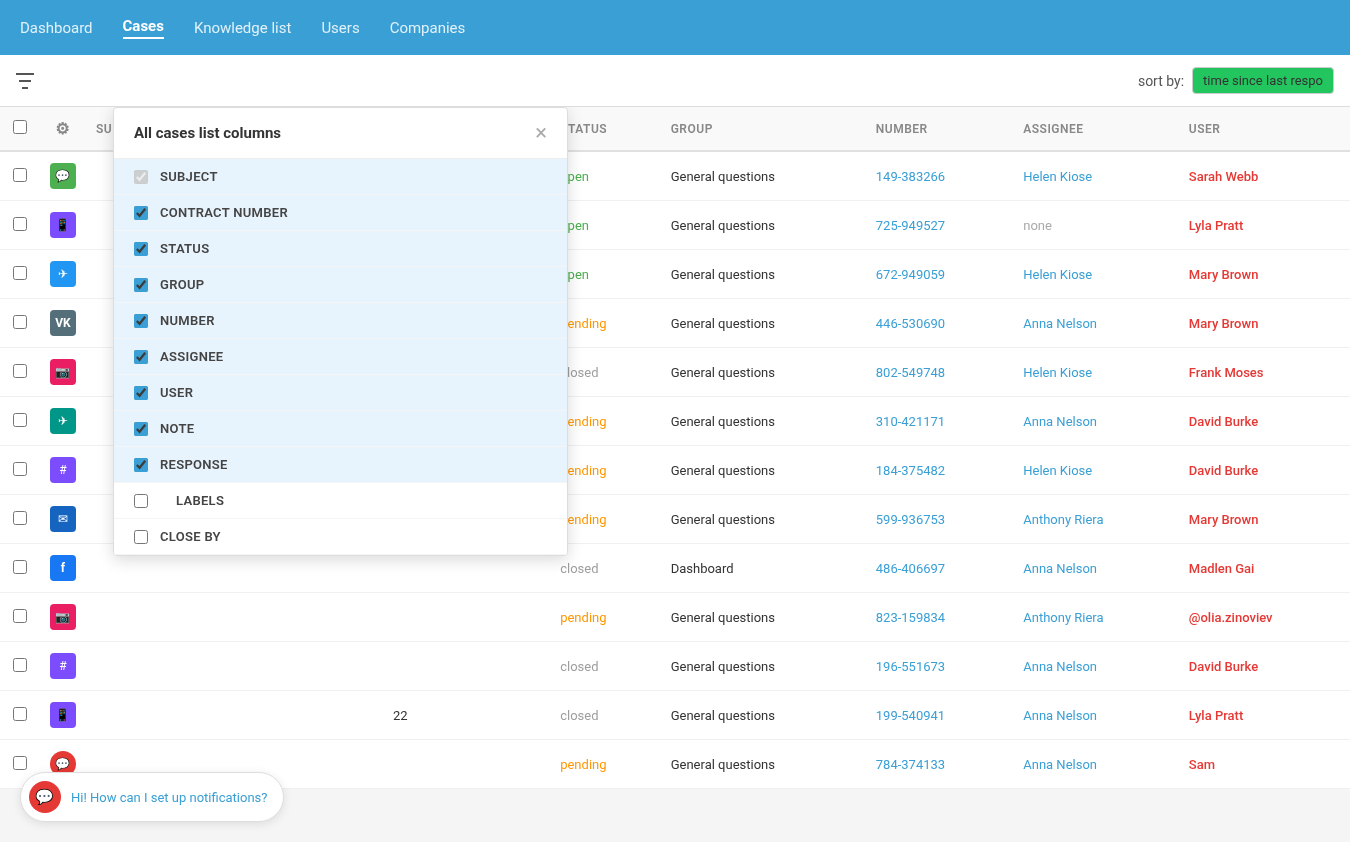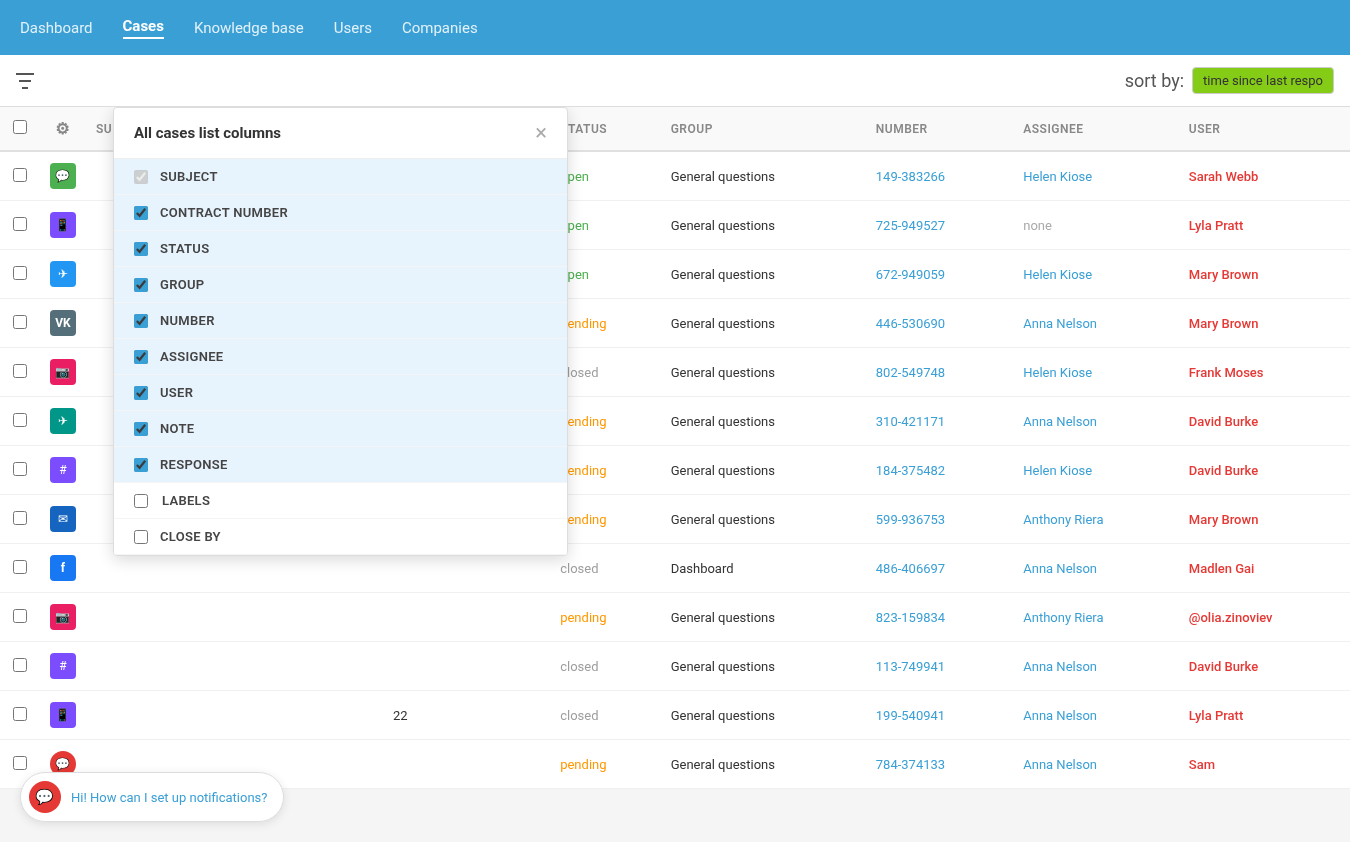--- a/index.html
+++ b/index.html
@@ -40,34 +40,34 @@
       height: 14px;
       cursor: pointer;
     }
   </style>
 </head>
 <body>
 
 <nav style="background:#3a9fd5; height:55px; display:flex; align-items:center; padding:0 20px; gap:30px;">
   <a style="color:rgba(255,255,255,0.85);font-size:15px;cursor:pointer;text-decoration:none;">Dashboard</a>
   <a style="color:#fff;font-size:15px;cursor:pointer;font-weight:bold;border-bottom:2px solid #fff;padding-bottom:2px;text-decoration:none;">Cases</a>
-  <a style="color:rgba(255,255,255,0.85);font-size:15px;cursor:pointer;text-decoration:none;">Knowledge base</a>
+  <a style="color:rgba(255,255,255,0.85);font-size:15px;cursor:pointer;text-decoration:none;">Knowledge list</a>
   <a style="color:rgba(255,255,255,0.85);font-size:15px;cursor:pointer;text-decoration:none;">Users</a>
   <a style="color:rgba(255,255,255,0.85);font-size:15px;cursor:pointer;text-decoration:none;">Companies</a>
 </nav>
 
 <div style="background:#fff;border-bottom:1px solid #ddd;height:52px;display:flex;align-items:center;padding:0 16px;gap:10px;">
   <button style="background:none;border:none;cursor:pointer;color:#555;font-size:18px;display:flex;align-items:center;">
     <svg width="18" height="16" viewBox="0 0 18 16" fill="#555">
         <path d="M0 0h18v2H0zm3 7h12v2H3zm3 7h6v2H6z"></path>
       </svg>
   </button>
   <div style="margin-left:auto;display:flex;align-items:center;gap:8px;">
-    <span style="font-size:18px;color:#555;">sort by:</span>
-    <div style="border:1px solid #ccc;border-radius:4px;padding:5px 10px;background:#84cc16;font-size:13px;color:#333;cursor:pointer;">time since last respo</div>
+    <span style="font-size:14px;color:#555;">sort by:</span>
+    <div style="border:1px solid #ccc;border-radius:4px;padding:5px 10px;background:#22c55e;font-size:13px;color:#333;cursor:pointer;">time since last respo</div>
   </div>
 </div>
 
 <div style="position:relative; overflow:hidden;">
 
   <div style="overflow-x:auto; background:#fff;">
     <table>
       <thead>
         <tr>
           <th><input type="checkbox" style=""></th>
@@ -216,21 +216,21 @@
   </tr>
           <tr style="border-bottom: 1px solid rgb(240, 240, 240);">
     <td style="text-align:center;width:40px;"><input type="checkbox" style=""></td>
     <td style="text-align:center;width:40px;">
       <div style="width:26px;height:26px;border-radius:4px;background:#7c4dff;display:flex;align-items:center;justify-content:center;font-size:12px;color:#fff;margin:auto;font-weight:normal;">#</div>
     </td>
     <td style="min-width:180px;"></td>
     <td style="color:#333;"></td>
     <td style="color:#9e9e9e;">closed</td>
     <td style="color:#333;">General questions</td>
-    <td style="color:#3a9fd5;cursor:pointer;">113-749941</td>
+    <td style="color:#3a9fd5;cursor:pointer;">196-551673</td>
     <td style="color:#3a9fd5;cursor:pointer;">Anna Nelson</td>
     <td style="color:#e53935;cursor:pointer;font-weight:500;">David Burke</td>
   </tr>
           <tr style="border-bottom: 1px solid rgb(240, 240, 240);">
     <td style="text-align:center;width:40px;"><input type="checkbox" style=""></td>
     <td style="text-align:center;width:40px;">
       <div style="width:26px;height:26px;border-radius:4px;background:#7c4dff;display:flex;align-items:center;justify-content:center;font-size:12px;color:#fff;margin:auto;font-weight:normal;">📱</div>
     </td>
     <td style="min-width:180px;"></td>
     <td style="color:#333;">22</td>
@@ -292,21 +292,21 @@
           <span>USER</span>
         </div>
         <div style="display: flex; align-items: center; padding: 10px 20px; gap: 12px; cursor: pointer; border-bottom: 1px solid rgb(245, 245, 245); font-size: 13px; font-weight: 600; letter-spacing: 0.3px; color: rgb(68, 68, 68); background: rgb(232, 244, 253);">
           <input type="checkbox" checked="" style="accent-color: rgb(58, 159, 213); width: 14px; height: 14px;">
           <span>NOTE</span>
         </div>
         <div style="display: flex; align-items: center; padding: 10px 20px; gap: 12px; cursor: pointer; border-bottom: 1px solid rgb(245, 245, 245); font-size: 13px; font-weight: 600; letter-spacing: 0.3px; color: rgb(68, 68, 68); background: rgb(232, 244, 253);">
           <input type="checkbox" checked="" style="accent-color: rgb(58, 159, 213); width: 14px; height: 14px;">
           <span>RESPONSE</span>
         </div>
-        <div style="display: flex; align-items: center; padding: 10px 20px; gap: 14px; cursor: pointer; border-bottom: 1px solid rgb(245, 245, 245); font-size: 13px; font-weight: 600; letter-spacing: 0.3px; color: rgb(68, 68, 68); background: rgb(255, 255, 255);">
+        <div style="display: flex; align-items: center; padding: 10px 20px; gap: 28px; cursor: pointer; border-bottom: 1px solid rgb(245, 245, 245); font-size: 13px; font-weight: 600; letter-spacing: 0.3px; color: rgb(68, 68, 68); background: rgb(255, 255, 255);">
           <input type="checkbox" style="accent-color: rgb(58, 159, 213); width: 14px; height: 14px;">
           <span>LABELS</span>
         </div>
         <div style="display: flex; align-items: center; padding: 10px 20px; gap: 12px; cursor: pointer; border-bottom: 1px solid rgb(245, 245, 245); font-size: 13px; font-weight: 600; letter-spacing: 0.3px; color: rgb(68, 68, 68); background: rgb(255, 255, 255);">
           <input type="checkbox" style="accent-color: rgb(58, 159, 213); width: 14px; height: 14px;">
           <span>CLOSE BY</span>
         </div>
       </div>
   </div>
 

